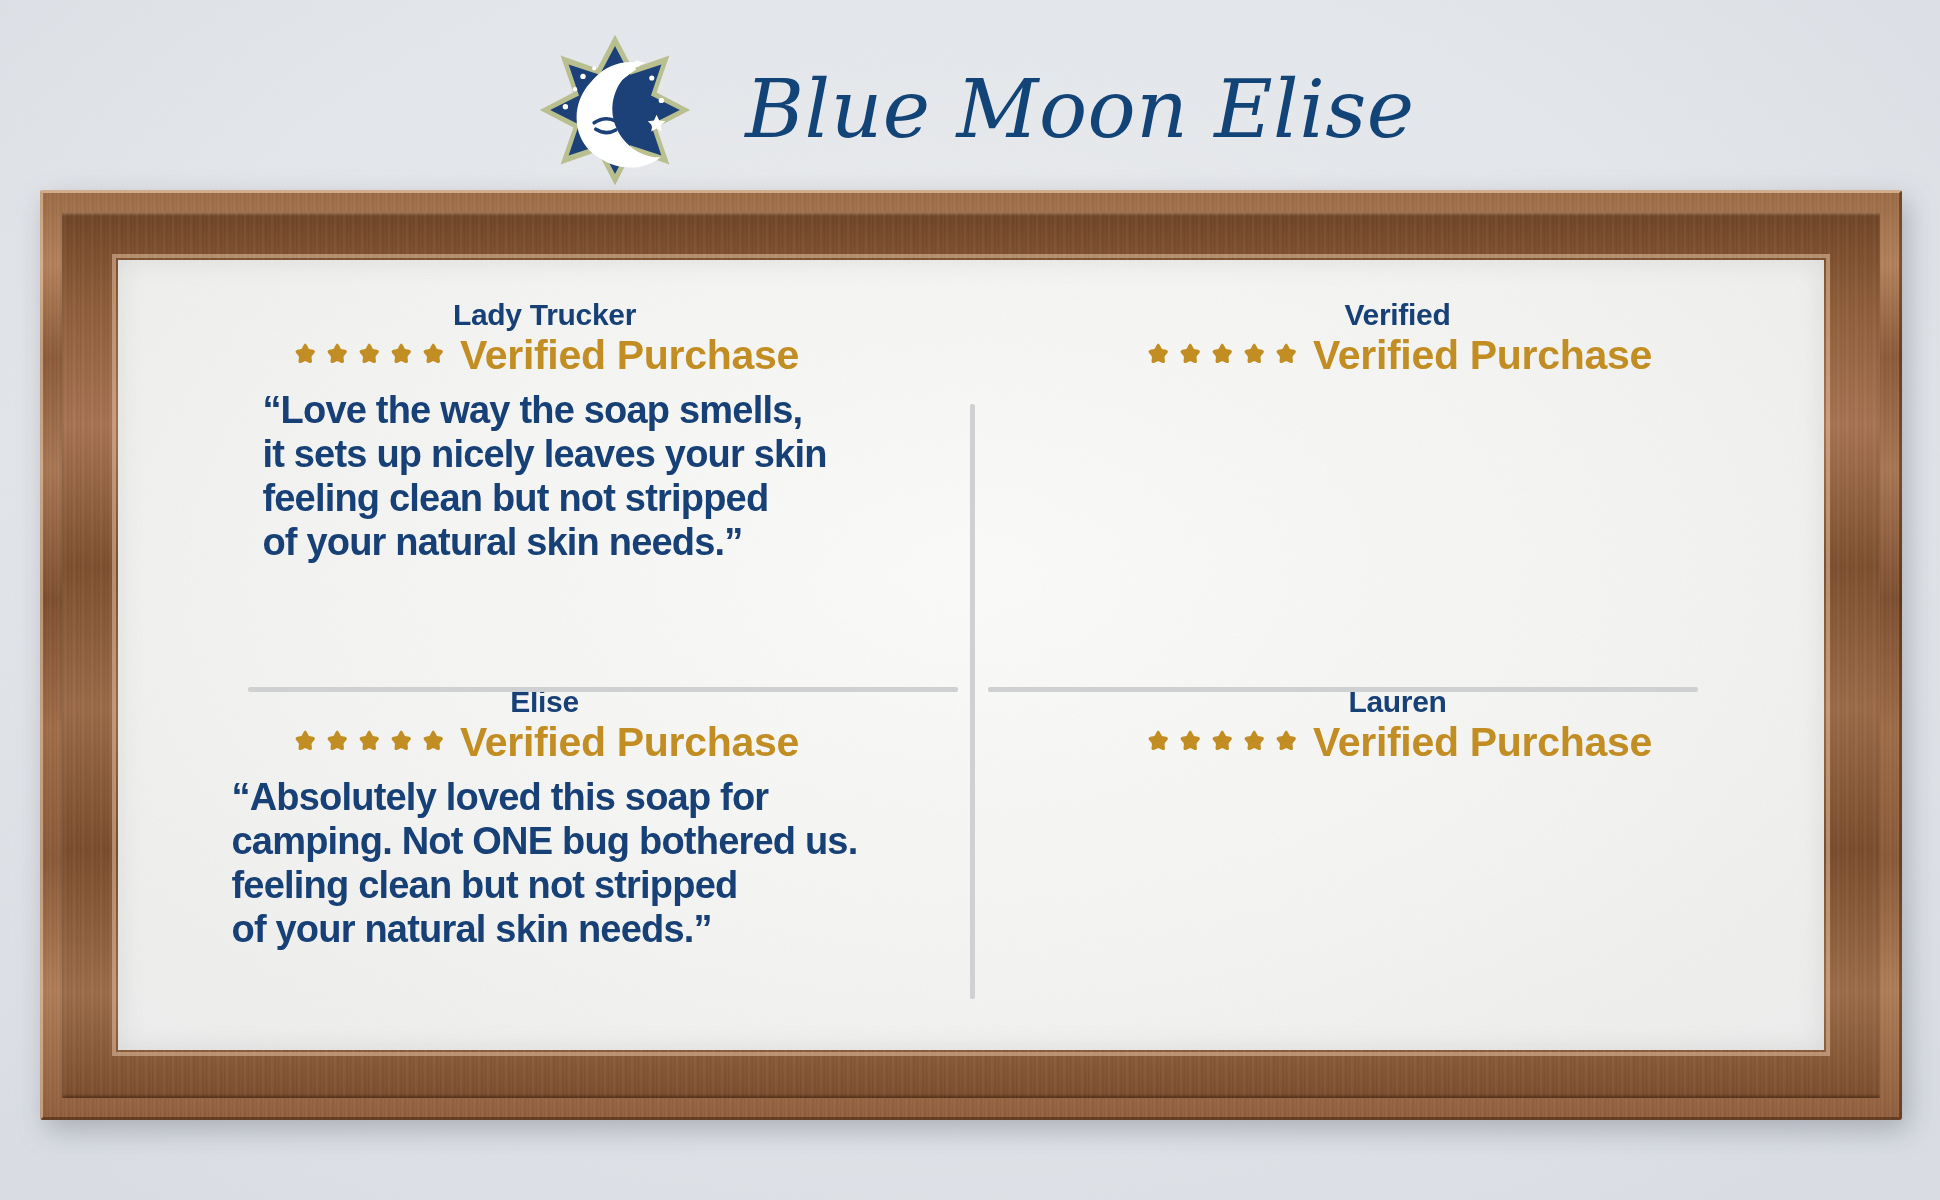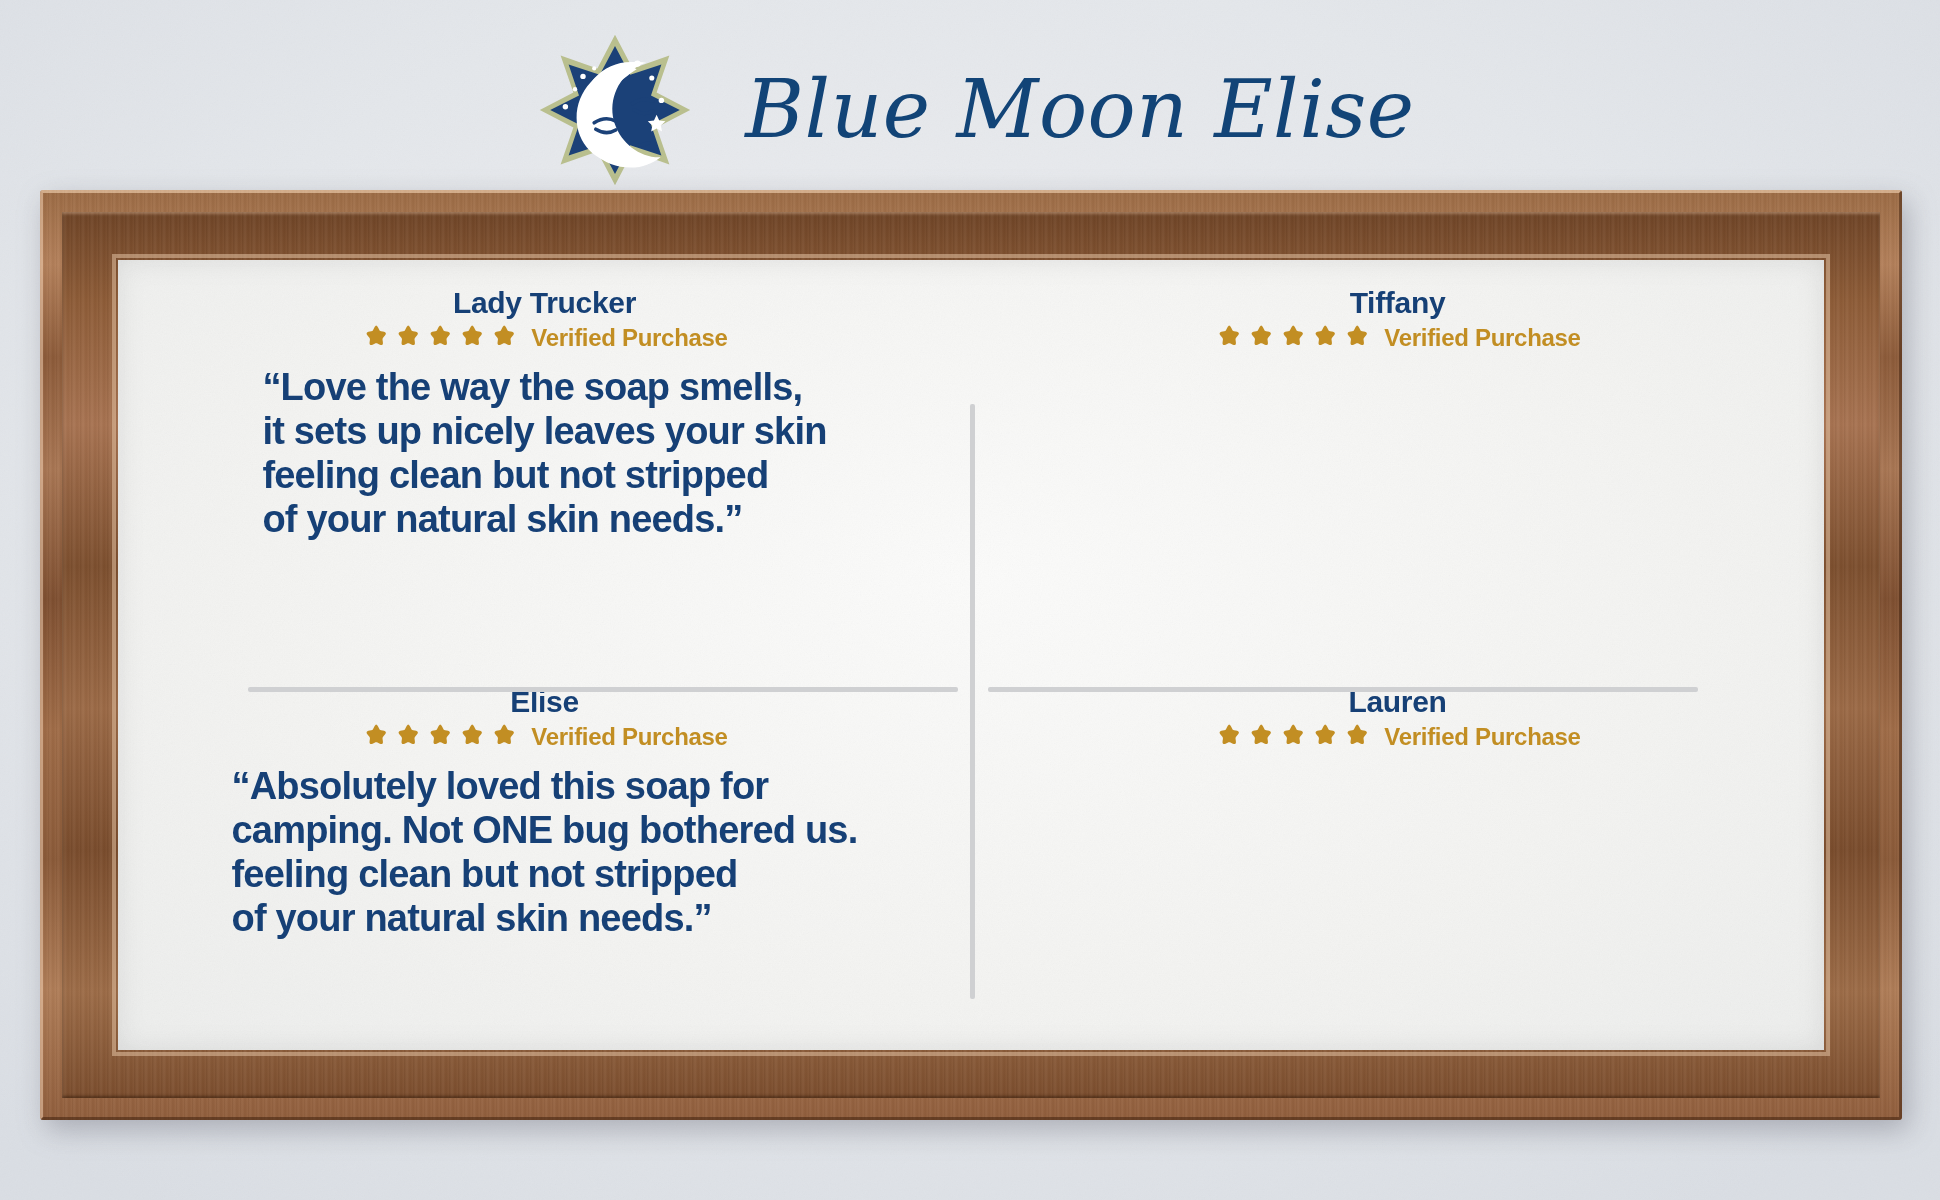--- a/index.html
+++ b/index.html
@@ -126,21 +126,21 @@
 
   
   #reviews{
     position:absolute; inset:0;
     display:grid;
     grid-template-columns:1fr 1fr;
     grid-template-rows:1fr 1fr;
   }
   .review{
     position:relative;
-    padding:26px 34px 10px;
+    padding:38px 34px 10px;
     display:flex;
     flex-direction:column;
     align-items:center;
   }
   .review.row-b{ padding-top:30px; }
 
   .reviewer-name{
     font-family:"Liberation Sans", sans-serif;
     font-weight:bold;
     font-size:30px;
@@ -153,21 +153,21 @@
     display:flex;
     align-items:center;
     gap:12px;
     margin-bottom:10px;
   }
   .stars{ display:flex; gap:2px; }
   .star-ico{ display:block; width:30px; height:30px; }
   .verified{
     font-family:"Liberation Sans", sans-serif;
     font-weight:bold;
-    font-size:24px;
+    font-size:41px;
     color:#c28e23;
     letter-spacing:-.3px;
     line-height:1;
   }
   .quote{
     font-family:"Liberation Sans", sans-serif;
     font-weight:bold;
     font-size:38px;
     line-height:1.16;
     color:#164076;
@@ -313,21 +313,21 @@
             </div>
             <div class="verified">Verified Purchase</div>
           </div>
           <div class="quote">“Love the way the soap smells,
 it sets up nicely leaves your skin
 feeling clean but not stripped
 of your natural skin needs.”</div>
         </div>
 
         <div class="review row-a">
-          <div class="reviewer-name">Tiffany</div>
+          <div class="reviewer-name">Verified</div>
           <div class="rating-row">
             <div class="stars">
               <svg class="star-ico" viewBox="0 0 32 32">
                   <path d="M16 2.6 c1.2 0 2 1.4 2.9 3.5 .8 1.9 1.3 2.5 2.6 2.8 2.3 .4 4.3 .6 4.9 1.7 .6 1.1 -.6 2.5 -2.2 4.2 -1.1 1.1 -1.4 1.9 -1.2 3.2 .3 2.2 .8 4.4 -.2 5.1 -1 .8 -2.8 -.2 -4.8 -1.1 -1.3 -.6 -2.2 -.6 -3.5 0 -2 .9 -3.8 1.9 -4.8 1.1 -1 -.7 -.5 -2.9 -.2 -5.1 .2 -1.3 -.1 -2.1 -1.2 -3.2 -1.6 -1.7 -2.8 -3.1 -2.2 -4.2 .6 -1.1 2.6 -1.3 4.9 -1.7 1.3 -.3 1.8 -.9 2.6 -2.8 .9 -2.1 1.7 -3.5 2.9 -3.5 Z" fill="#c28e23"></path>
                 </svg>
               <svg class="star-ico" viewBox="0 0 32 32">
                   <path d="M16 2.6 c1.2 0 2 1.4 2.9 3.5 .8 1.9 1.3 2.5 2.6 2.8 2.3 .4 4.3 .6 4.9 1.7 .6 1.1 -.6 2.5 -2.2 4.2 -1.1 1.1 -1.4 1.9 -1.2 3.2 .3 2.2 .8 4.4 -.2 5.1 -1 .8 -2.8 -.2 -4.8 -1.1 -1.3 -.6 -2.2 -.6 -3.5 0 -2 .9 -3.8 1.9 -4.8 1.1 -1 -.7 -.5 -2.9 -.2 -5.1 .2 -1.3 -.1 -2.1 -1.2 -3.2 -1.6 -1.7 -2.8 -3.1 -2.2 -4.2 .6 -1.1 2.6 -1.3 4.9 -1.7 1.3 -.3 1.8 -.9 2.6 -2.8 .9 -2.1 1.7 -3.5 2.9 -3.5 Z" fill="#c28e23"></path>
                 </svg>
               <svg class="star-ico" viewBox="0 0 32 32">
                   <path d="M16 2.6 c1.2 0 2 1.4 2.9 3.5 .8 1.9 1.3 2.5 2.6 2.8 2.3 .4 4.3 .6 4.9 1.7 .6 1.1 -.6 2.5 -2.2 4.2 -1.1 1.1 -1.4 1.9 -1.2 3.2 .3 2.2 .8 4.4 -.2 5.1 -1 .8 -2.8 -.2 -4.8 -1.1 -1.3 -.6 -2.2 -.6 -3.5 0 -2 .9 -3.8 1.9 -4.8 1.1 -1 -.7 -.5 -2.9 -.2 -5.1 .2 -1.3 -.1 -2.1 -1.2 -3.2 -1.6 -1.7 -2.8 -3.1 -2.2 -4.2 .6 -1.1 2.6 -1.3 4.9 -1.7 1.3 -.3 1.8 -.9 2.6 -2.8 .9 -2.1 1.7 -3.5 2.9 -3.5 Z" fill="#c28e23"></path>

